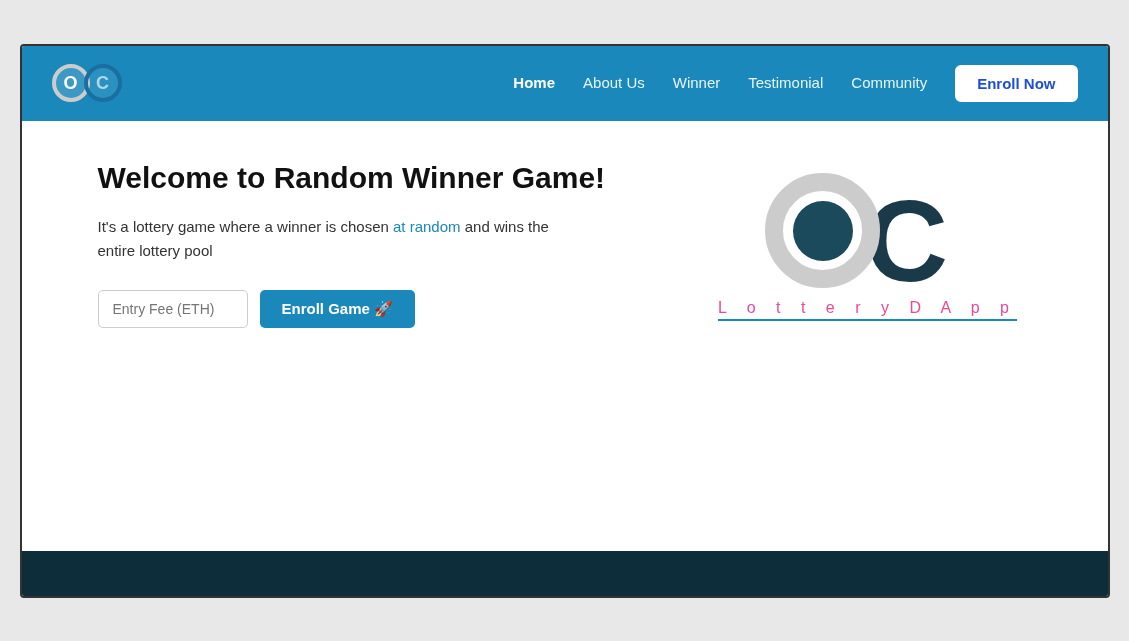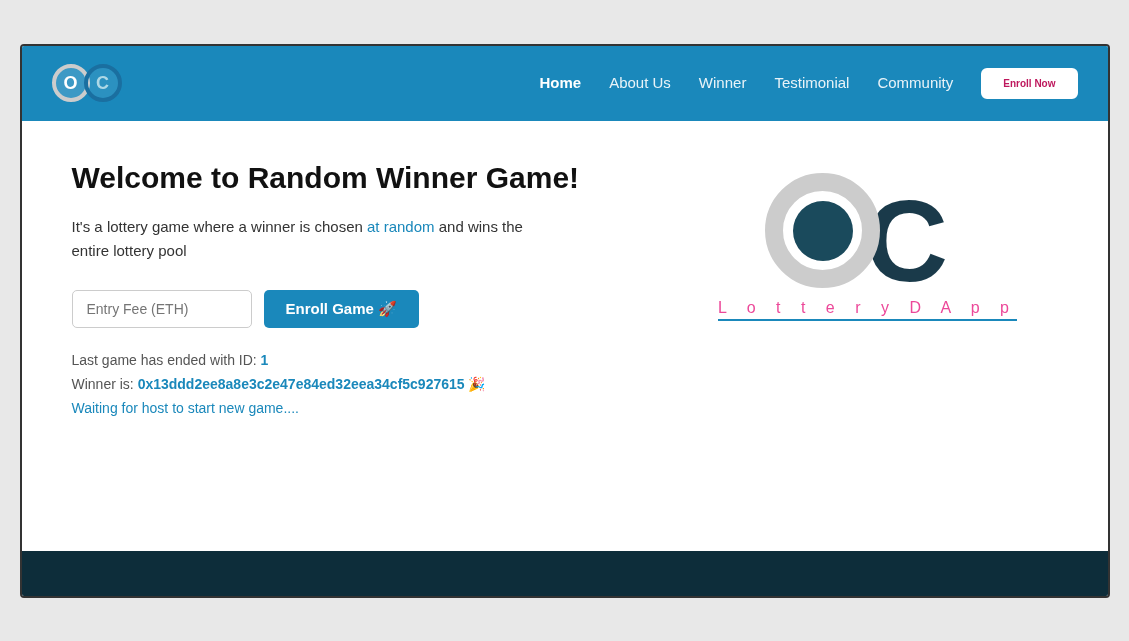--- a/index.html
+++ b/index.html
@@ -76,33 +76,33 @@
       font-weight: 400;
       opacity: 0.9;
     }
     .nav-links li a.active {
       font-weight: 700;
       opacity: 1;
     }
     .enroll-btn {
       margin-left: 28px;
       background: #fff;
-      color: #be185d;
+      color: #1d4ed8;
       border: 2px solid #fff;
       border-radius: 6px;
       padding: 8px 20px;
-      font-size: 10px;
+      font-size: 15px;
       font-weight: 600;
       cursor: pointer;
       white-space: nowrap;
     }
 
     
     .main-content {
-      padding: 40px 50px 40px 50px;
+      padding: 40px 50px 40px 76px;
       display: flex;
       align-items: flex-start;
       min-height: 430px;
     }
     .left-section {
       flex: 1;
       padding-right: 40px;
     }
     .right-section {
       width: 380px;
@@ -133,21 +133,21 @@
       align-items: center;
       gap: 12px;
       margin-bottom: 24px;
     }
     .input-field {
       border: 1px solid #ccc;
       border-radius: 5px;
       padding: 10px 14px;
       font-size: 14px;
       color: #999;
-      width: 180px;
+      width: 150px;
       outline: none;
     }
     .start-btn {
       background: #1a88bb;
       color: #fff;
       border: none;
       border-radius: 5px;
       padding: 10px 22px;
       font-size: 15px;
       font-weight: 600;
@@ -259,29 +259,20 @@
   <div class="main-content">
     <div class="left-section">
       <h1 class="welcome-title">Welcome to Random Winner Game!</h1>
       <p class="description">
         <span>It's a lottery game where a winner is chosen </span><span class="highlight">at random</span><span> and wins the entire lottery pool</span>
       </p>
       <div class="input-row">
         <input class="input-field" type="text" placeholder="Entry Fee (ETH)" style="">
         <button class="start-btn">Enroll Game 🚀</button>
       </div>
-      <div class="game-info">
-        <div class="info-line">
-          <span class="label">Last game has ended with ID: </span><span class="value">1</span>
-        </div>
-        <div class="info-line">
-          <span class="label">Winner is: </span><span class="value">0x13ddd2ee8a8e3c2e47e84ed32eea34cf5c927615 🎉</span>
-        </div>
-        <div class="info-line waiting">Waiting for host to start new game....</div>
-      </div>
     </div>
 
     <div class="right-section">
       <div class="logo-graphic">
         <div class="logo-icon-row">
 
           <div class="big-o">
             <div class="big-o-inner"></div>
           </div>
 

